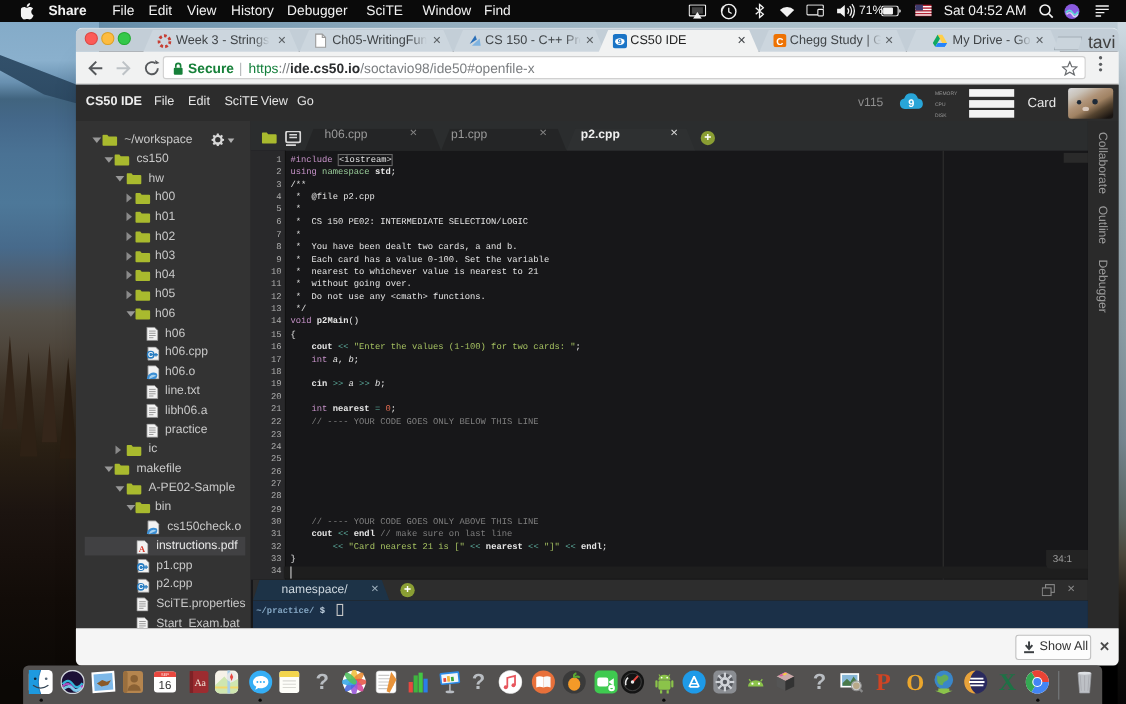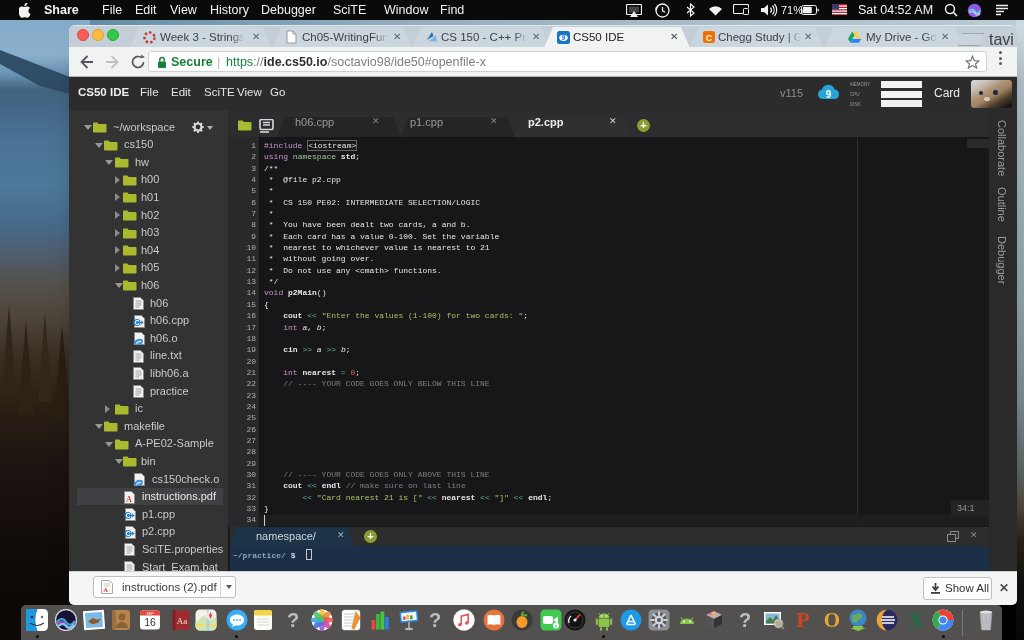--- a/index.html
+++ b/index.html
@@ -515,30 +515,20 @@
       <rect x="3.5" y="0.5" width="8" height="7" fill="none" stroke="#8a8a8a"></rect>
       <rect x="0.5" y="3.5" width="8" height="7" fill="#2d2d2d" stroke="#8a8a8a"></rect>
     </svg>
   <div style="position:absolute;left:740px;top:3px;font-size:9px;color:#8a8a8a">✕</div>
 </div>
 <div class="abs" id="term">
   <pre style="position:absolute;left:3px;top:4px;color:#85a7c4;font-weight:bold"><span>~/practice/</span> <span style="color:#c7d6e4">$</span></pre>
   <div style="position:absolute;left:76px;top:3px;width:6px;height:11px;border:1px solid #c8c8c8"></div>
 </div>
 <div class="abs" id="dlbar">
-  <div style="position:absolute;left:24px;top:4px;width:143px;height:22px;background:#fdfdfd;border:1px solid #c0c0c0;border-radius:3px">
-    <svg style="position:absolute;left:7px;top:3px" width="12" height="14" viewBox="0 0 12 14">
-        <path d="M0.5 0.5 h8 l3 3 v10 h-11 z" fill="#fafafa" stroke="#a8a8a8"></path>
-        <path d="M3 4 h6 M3 6 h6" stroke="#c0c0c0" stroke-width="0.8"></path>
-        <text x="4.5" y="12" font-size="6.5" fill="#d8352a" text-anchor="middle" font-family="Liberation Serif" font-weight="bold">A</text>
-      </svg>
-    <span style="position:absolute;left:28px;top:4px;font-size:11.5px;color:#3a3a3a;white-space:nowrap">instructions (2).pdf</span>
-    <div style="position:absolute;right:14px;top:0;width:1px;height:20px;background:#d5d5d5"></div>
-    <div style="position:absolute;right:3px;top:8px;width:0;height:0;border-left:3.5px solid transparent;border-right:3.5px solid transparent;border-top:4.5px solid #5a5a5a"></div>
-  </div>
   <div style="position:absolute;left:854px;top:5px;width:69px;height:23px;background:#fdfdfd;border:1px solid #c0c0c0;border-radius:3px">
     <svg style="position:absolute;left:6px;top:5px" width="11" height="12" viewBox="0 0 11 12">
         <path d="M5.5 0 v6 M2.5 3.5 L5.5 7 L8.5 3.5" stroke="#3c4043" stroke-width="1.8" fill="none"></path>
         <rect x="1" y="9" width="9" height="1.8" fill="#3c4043"></rect>
       </svg>
     <span style="position:absolute;left:21px;top:4px;font-size:11.5px;color:#333">Show All</span>
   </div>
   <div style="position:absolute;left:930px;top:9px;font-size:12px;color:#4a4a4a;font-weight:bold">✕</div>
 </div>
 <div class="abs" id="dock">

